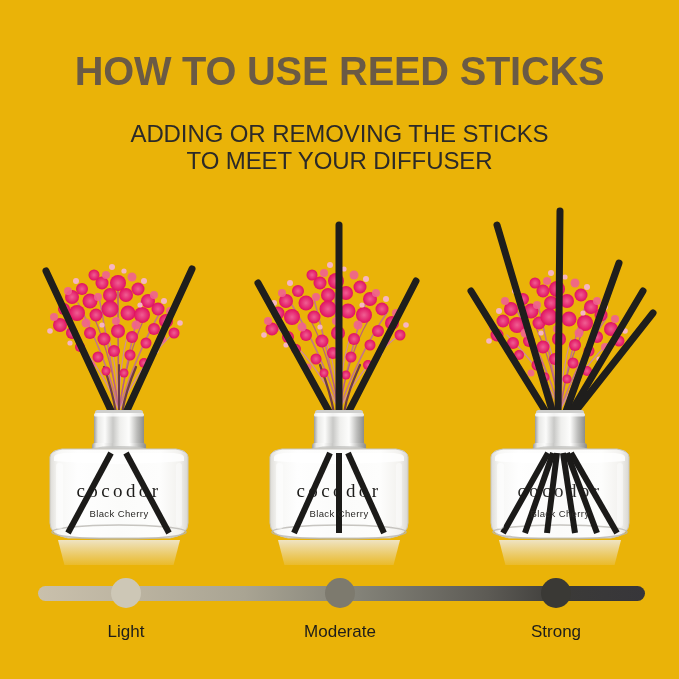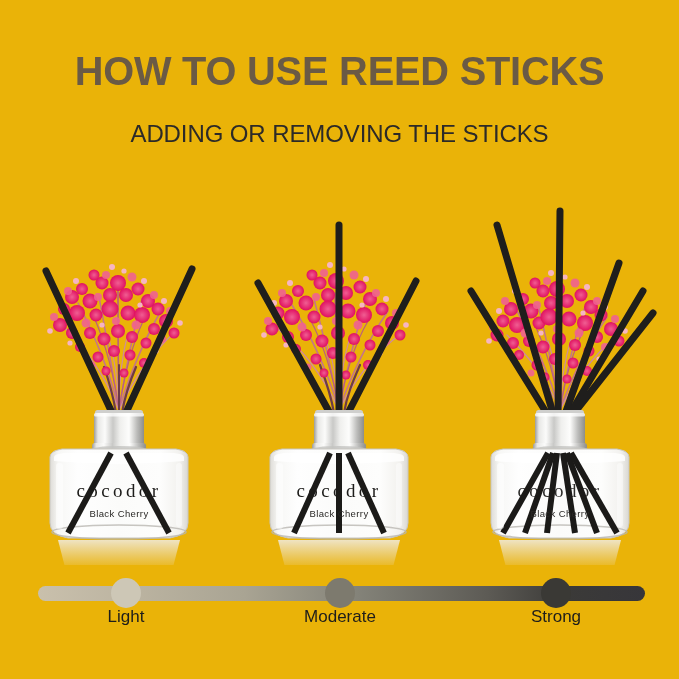--- a/index.html
+++ b/index.html
@@ -95,21 +95,21 @@
     border-radius: 50%;
     top: 3px;
   }
   .knob.k1 { left: 111px;  width: 30px; height: 30px; background: #cdc7b6; }
   .knob.k2 { left: 325px;  width: 30px; height: 30px; background: #7d7a6e; }
   .knob.k3 { left: 541px;  width: 30px; height: 30px; background: #3a3935; }
 
   .gauge-labels {
     position: absolute;
     left: 0;
-    top: 32px;
+    top: 47px;
     width: 583px;
     height: 24px;
     text-decoration: underline;
   }
   .gauge-label {
     position: absolute;
     font-size: 17px;
     color: #1e1d1b;
     font-family: "Liberation Sans", sans-serif;
     text-align: center;
@@ -122,20 +122,21 @@
 </style>
 </head>
 <body>
 
 <div id="infographic">
 
   <div class="title">HOW TO USE REED STICKS</div>
 
   <div class="subtitle">
     <span class="ln">ADDING OR REMOVING THE STICKS</span>
+    <span class="ln">TO MEET YOUR DIFFUSER</span>
   </div>
 
   <div class="products">
 
     <div class="product p1">
       <svg class="art" viewBox="0 0 226 360">
         <defs>
           <linearGradient id="capG1" x1="0" y1="0" x2="1" y2="0">
             <stop offset="0%" stop-color="#9d9d9b"></stop>
             <stop offset="8%" stop-color="#e8e8e6"></stop>

